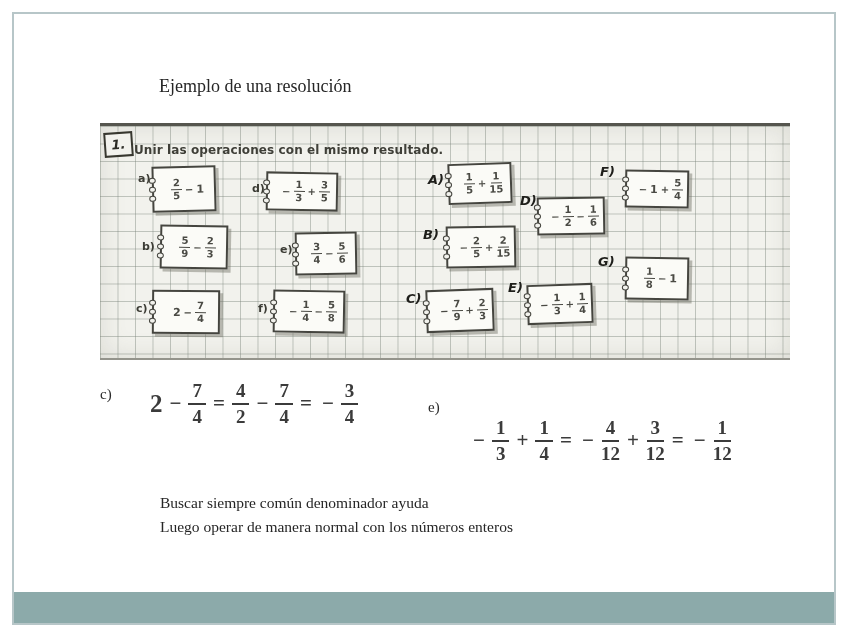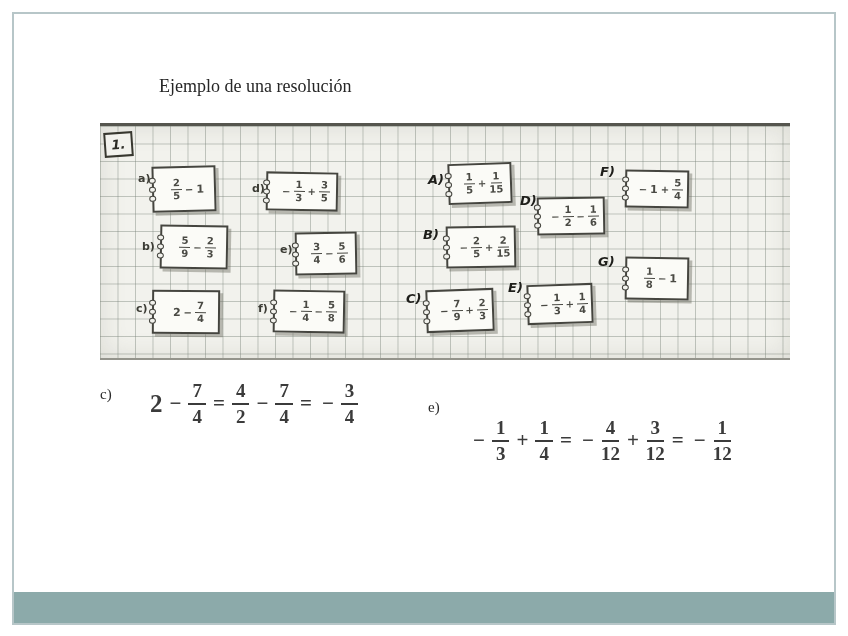--- a/index.html
+++ b/index.html
@@ -63,20 +63,21 @@
 
 <div class="page">
   <div class="slide-border"></div>
 
   <h1 class="title">Ejemplo de una resolución</h1>
 
   <div class="worksheet">
     <div class="exnum">
       <span>1.</span>
     </div>
+    <div class="instruction">Unir las operaciones con el mismo resultado.</div>
 
     <div class="plabel" style="left:38px;top:46px">a)</div>
     <div class="note" style="left:52px;top:40px;width:64px;height:46px;transform:rotate(-1.5deg)">
       <span class="coils">
           <i></i>
           <i></i>
           <i></i>
         </span>
       <span class="expr">
           <span class="frac">
@@ -377,15 +378,19 @@
         <span class="den">12</span>
       </span>
       <span class="op">=</span>
       <span class="op">−</span>
       <span class="frac">
         <span class="num">1</span>
         <span class="den">12</span>
       </span>
     </div>
 
+  <div class="notes">
+    <p>Buscar siempre común denominador ayuda</p>
+    <p>Luego operar de manera normal con los números enteros</p>
+  </div>
 
   <div class="accent-band"></div>
 </div>
 
 </body></html>

